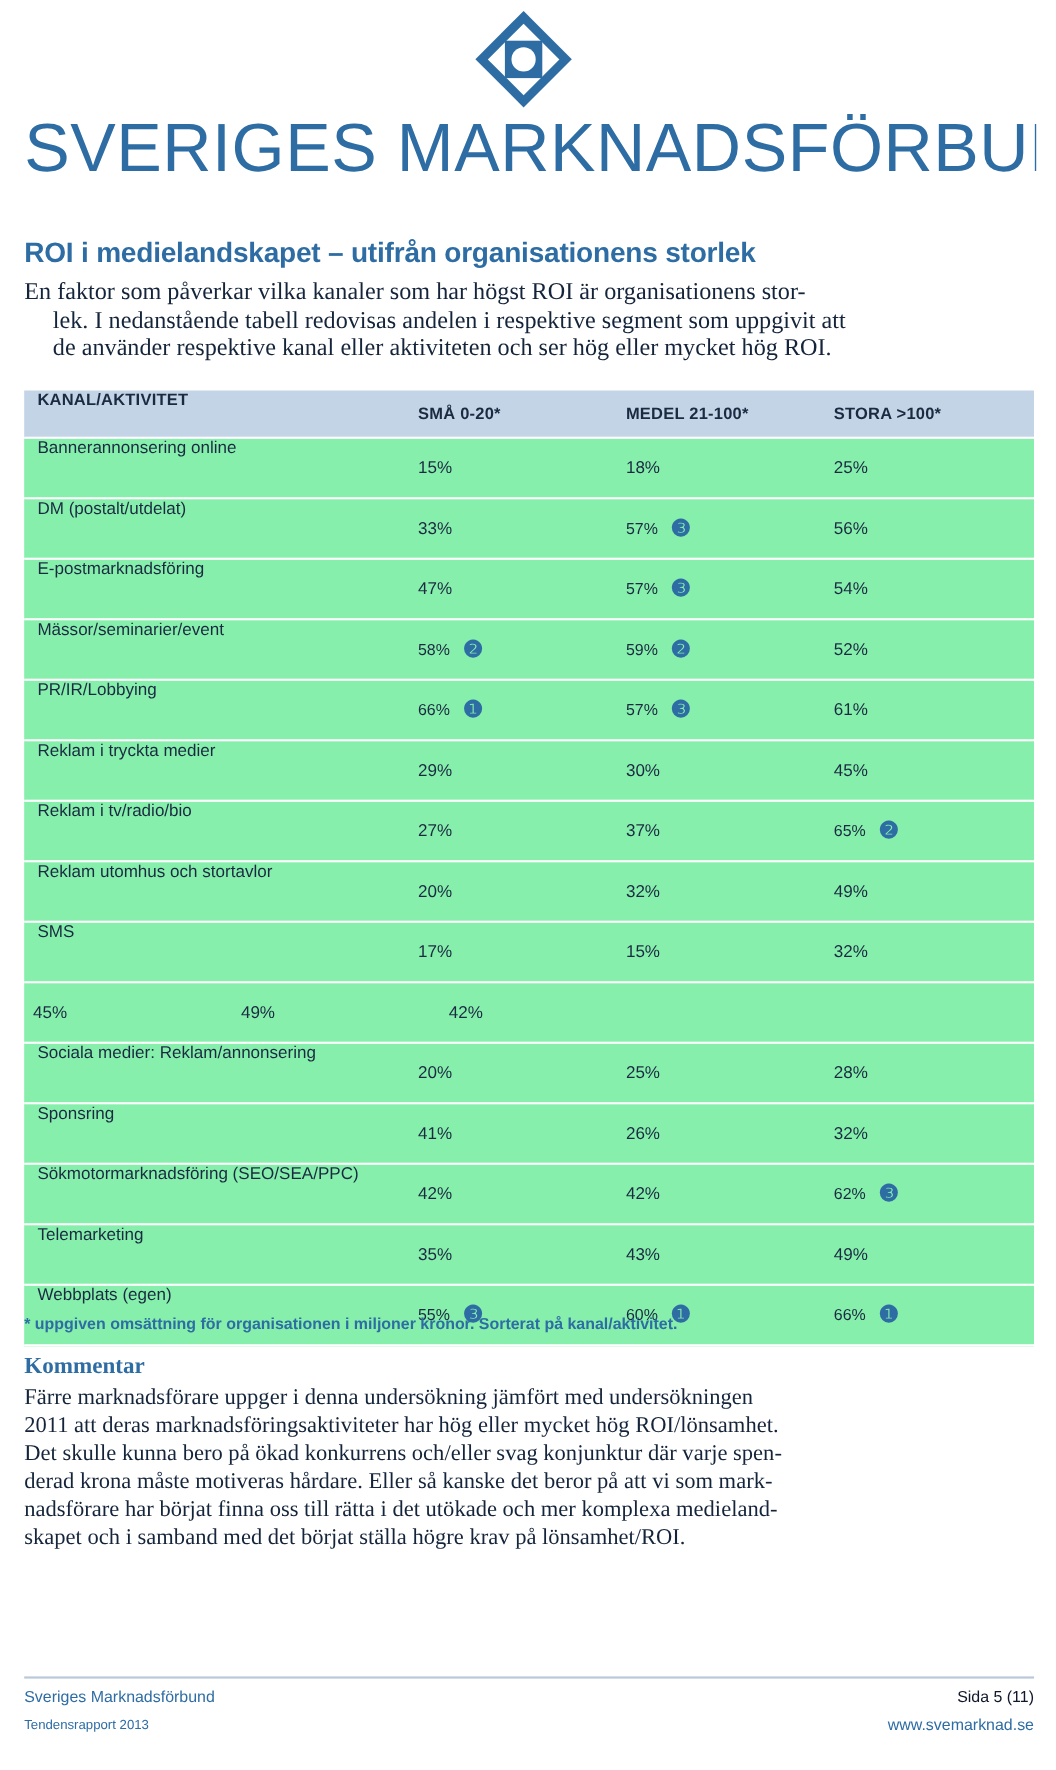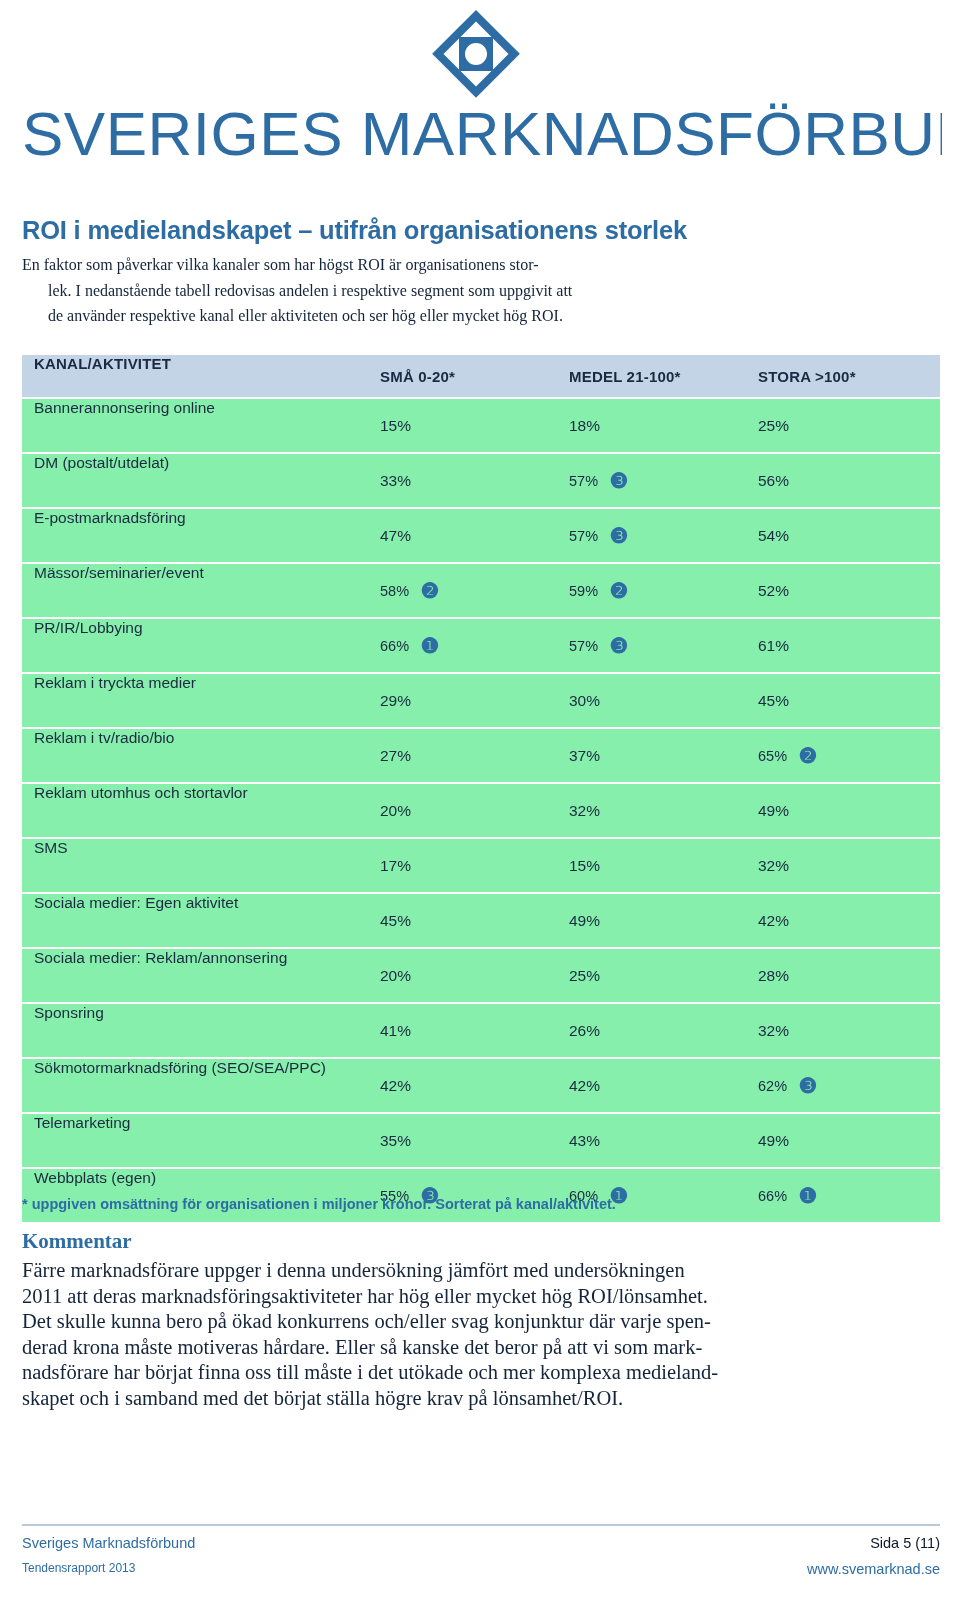--- a/index.html
+++ b/index.html
@@ -19,21 +19,21 @@
   .logo-text { position:absolute; left:22px; top:100px; width:920px; height:70px; }
 
   
   .title {
     position:absolute; left:22px; top:216px; width:920px;
     font-size:25.5px; font-weight:bold; color:#2e6da4; letter-spacing:-0.2px;
   }
   .intro {
     position:absolute; left:22px; top:252px; width:760px;
     font-family:"Liberation Serif", serif;
-    font-size:16px; line-height:25.5px; color:#14243a;
+    font-size:22px; line-height:25.5px; color:#14243a;
     text-align:justify;
   }
   .intro .ln { display:block; }
   .intro .ind { padding-left:26px; }
 
   
   .table { position:absolute; left:22px; top:355px; width:918px; }
   .row {
     display:flex; 
     height:53px;
@@ -255,21 +255,20 @@
         </div>
       <div class="c-val">
           <span class="val">15%</span>
         </div>
       <div class="c-val last">
           <span class="val">32%</span>
         </div>
     </div>
 
     <div class="row even">
-      <div class="c-label">Sociala medier: Egen aktivitet</div>
       <div class="c-val">
           <span class="val">45%</span>
         </div>
       <div class="c-val">
           <span class="val">49%</span>
         </div>
       <div class="c-val last">
           <span class="val">42%</span>
         </div>
     </div>
@@ -346,21 +345,21 @@
   </div>
 
   <div class="footnote">* uppgiven omsättning för organisationen i miljoner kronor. Sorterat på kanal/aktivitet.</div>
 
   <div class="komm-h">Kommentar</div>
   <div class="komm-b">
     <span class="ln">Färre marknadsförare uppger i denna undersökning jämfört med undersökningen</span>
     <span class="ln">2011 att deras marknadsföringsaktiviteter har hög eller mycket hög ROI/lönsamhet.</span>
     <span class="ln">Det skulle kunna bero på ökad konkurrens och/eller svag konjunktur där varje spen-</span>
     <span class="ln">derad krona måste motiveras hårdare. Eller så kanske det beror på att vi som mark-</span>
-    <span class="ln">nadsförare har börjat finna oss till måste i det utökade och mer komplexa medieland-</span>
+    <span class="ln">nadsförare har börjat finna oss till rätta i det utökade och mer komplexa medieland-</span>
     <span class="ln">skapet och i samband med det börjat ställa högre krav på lönsamhet/ROI.</span>
   </div>
 
   <div class="footer-rule"></div>
   <div class="f-left1">Sveriges Marknadsförbund</div>
   <div class="f-left2">Tendensrapport 2013</div>
   <div class="f-right1">Sida 5 (11)</div>
   <div class="f-right2">www.svemarknad.se</div>
 
 </div>

